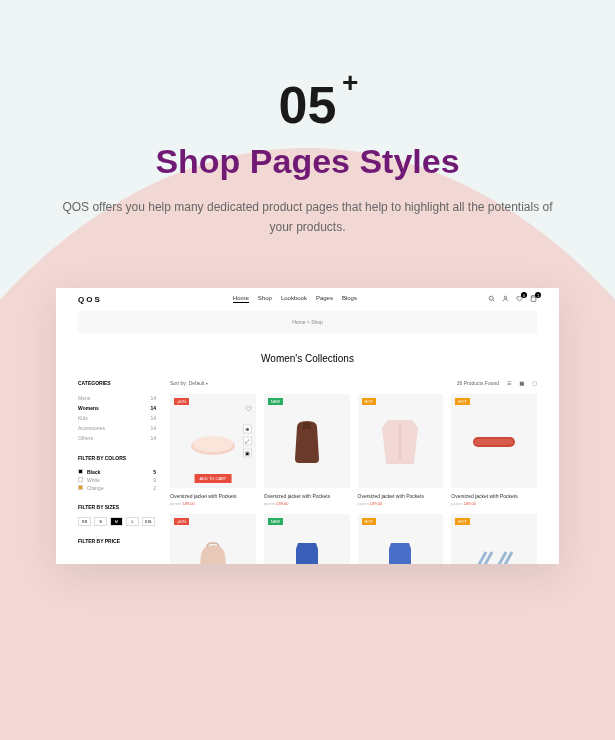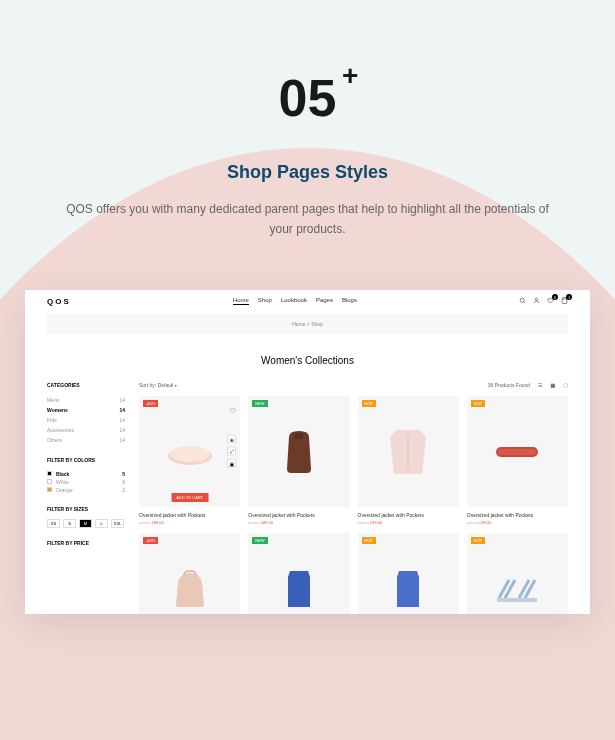--- a/index.html
+++ b/index.html
@@ -1,23 +1,23 @@
 <!DOCTYPE html>
 <html><head>
 <meta charset="utf-8">
 <style>
 * { margin: 0; padding: 0; box-sizing: border-box; }
 body { font-family: Arial, sans-serif; width: 615px; height: 740px; background: #eff4f5; position: relative; overflow: hidden; }
 .bg-curve { position: absolute; bottom: 0; left: 0; width: 615px; height: 500px; background: #f2d8d4; border-radius: 50% 50% 0 0 / 100% 100% 0 0; transform: scale(1.8) translateY(60px); z-index: 0; }
 .hero { text-align: center; padding: 68px 60px 30px; position: relative; z-index: 1; }
-.big-number { font-size: 52px; font-weight: 900; color: #1a1a1a; position: relative; display: inline-block; }
+.big-number { font-size: 52px; font-weight: 900; color: #1a1a1a; position: relative; display: inline-block; margin-top: 7px; }
 .big-number .plus { position: absolute; top: -8px; right: -22px; font-size: 28px; font-weight: 900; }
-.hero-title { font-size: 18px; font-weight: 600; color: #0c4a6e; margin-top: 34px; }
+.hero-title { font-size: 34px; font-weight: 600; color: #701a75; margin-top: 7px; }
 .hero-desc { font-size: 12px; color: #666; margin-top: 16px; line-height: 1.7; }
-.mockup { position: relative; z-index: 2; margin: 20px 25px 0; background: #fff; box-shadow: 0 10px 40px rgba(0,0,0,0.1); height: 324px; overflow: hidden; }
+.mockup { position: relative; z-index: 2; margin: 20px 56px 0; background: #fff; box-shadow: 0 10px 40px rgba(0,0,0,0.1); height: 276px; overflow: hidden; }
 .m-header { display: flex; align-items: center; padding: 7px 22px; border-bottom: 0 solid #eee; font-size: 7px; }
 .m-logo { font-weight: 700; letter-spacing: 2px; font-size: 8px; }
 .m-nav { flex: 1; display: flex; gap: 9px; justify-content: center; font-size: 6px; color: #333; }
 .m-nav span:first-child { border-bottom: 1px solid #000; padding-bottom: 1px; }
 .m-icons { display: flex; gap: 7px; align-items: center; }
 .m-icons svg { width: 7px; height: 7px; }
 .icon-badge { position: relative; }
 .icon-badge::after { content: attr(data-count); position: absolute; top: -3px; right: -4px; background: #000; color: #fff; font-size: 4px; width: 6px; height: 6px; border-radius: 50%; display: flex; align-items: center; justify-content: center; }
 .m-breadcrumb { background: #f8f8f8; margin: 0 22px; padding: 8px; text-align: center; font-size: 5px; color: #888; }
 .m-page-title { text-align: center; font-size: 10px; font-weight: 400; padding: 20px 0 16px; }
@@ -49,21 +49,21 @@
 </head>
 <body>
 
 <div class="bg-curve"></div>
 
 <div class="hero">
   <div class="big-number">
     <span>05</span><span class="plus">+</span>
   </div>
   <div class="hero-title">Shop Pages Styles</div>
-  <div class="hero-desc">QOS offers you with many dedicated parent pages that help to highlight all the potentials of your products.</div>
+  <div class="hero-desc">QOS offers you help many dedicated product pages that help to highlight all the potentials of your products.</div>
 </div>
 
 <div class="mockup">
   <div class="m-header">
     <div class="m-logo">QOS</div>
     <div class="m-nav">
       <span>Home</span>
       <span>Shop</span>
       <span>Lookbook</span>
       <span>Pages</span>

